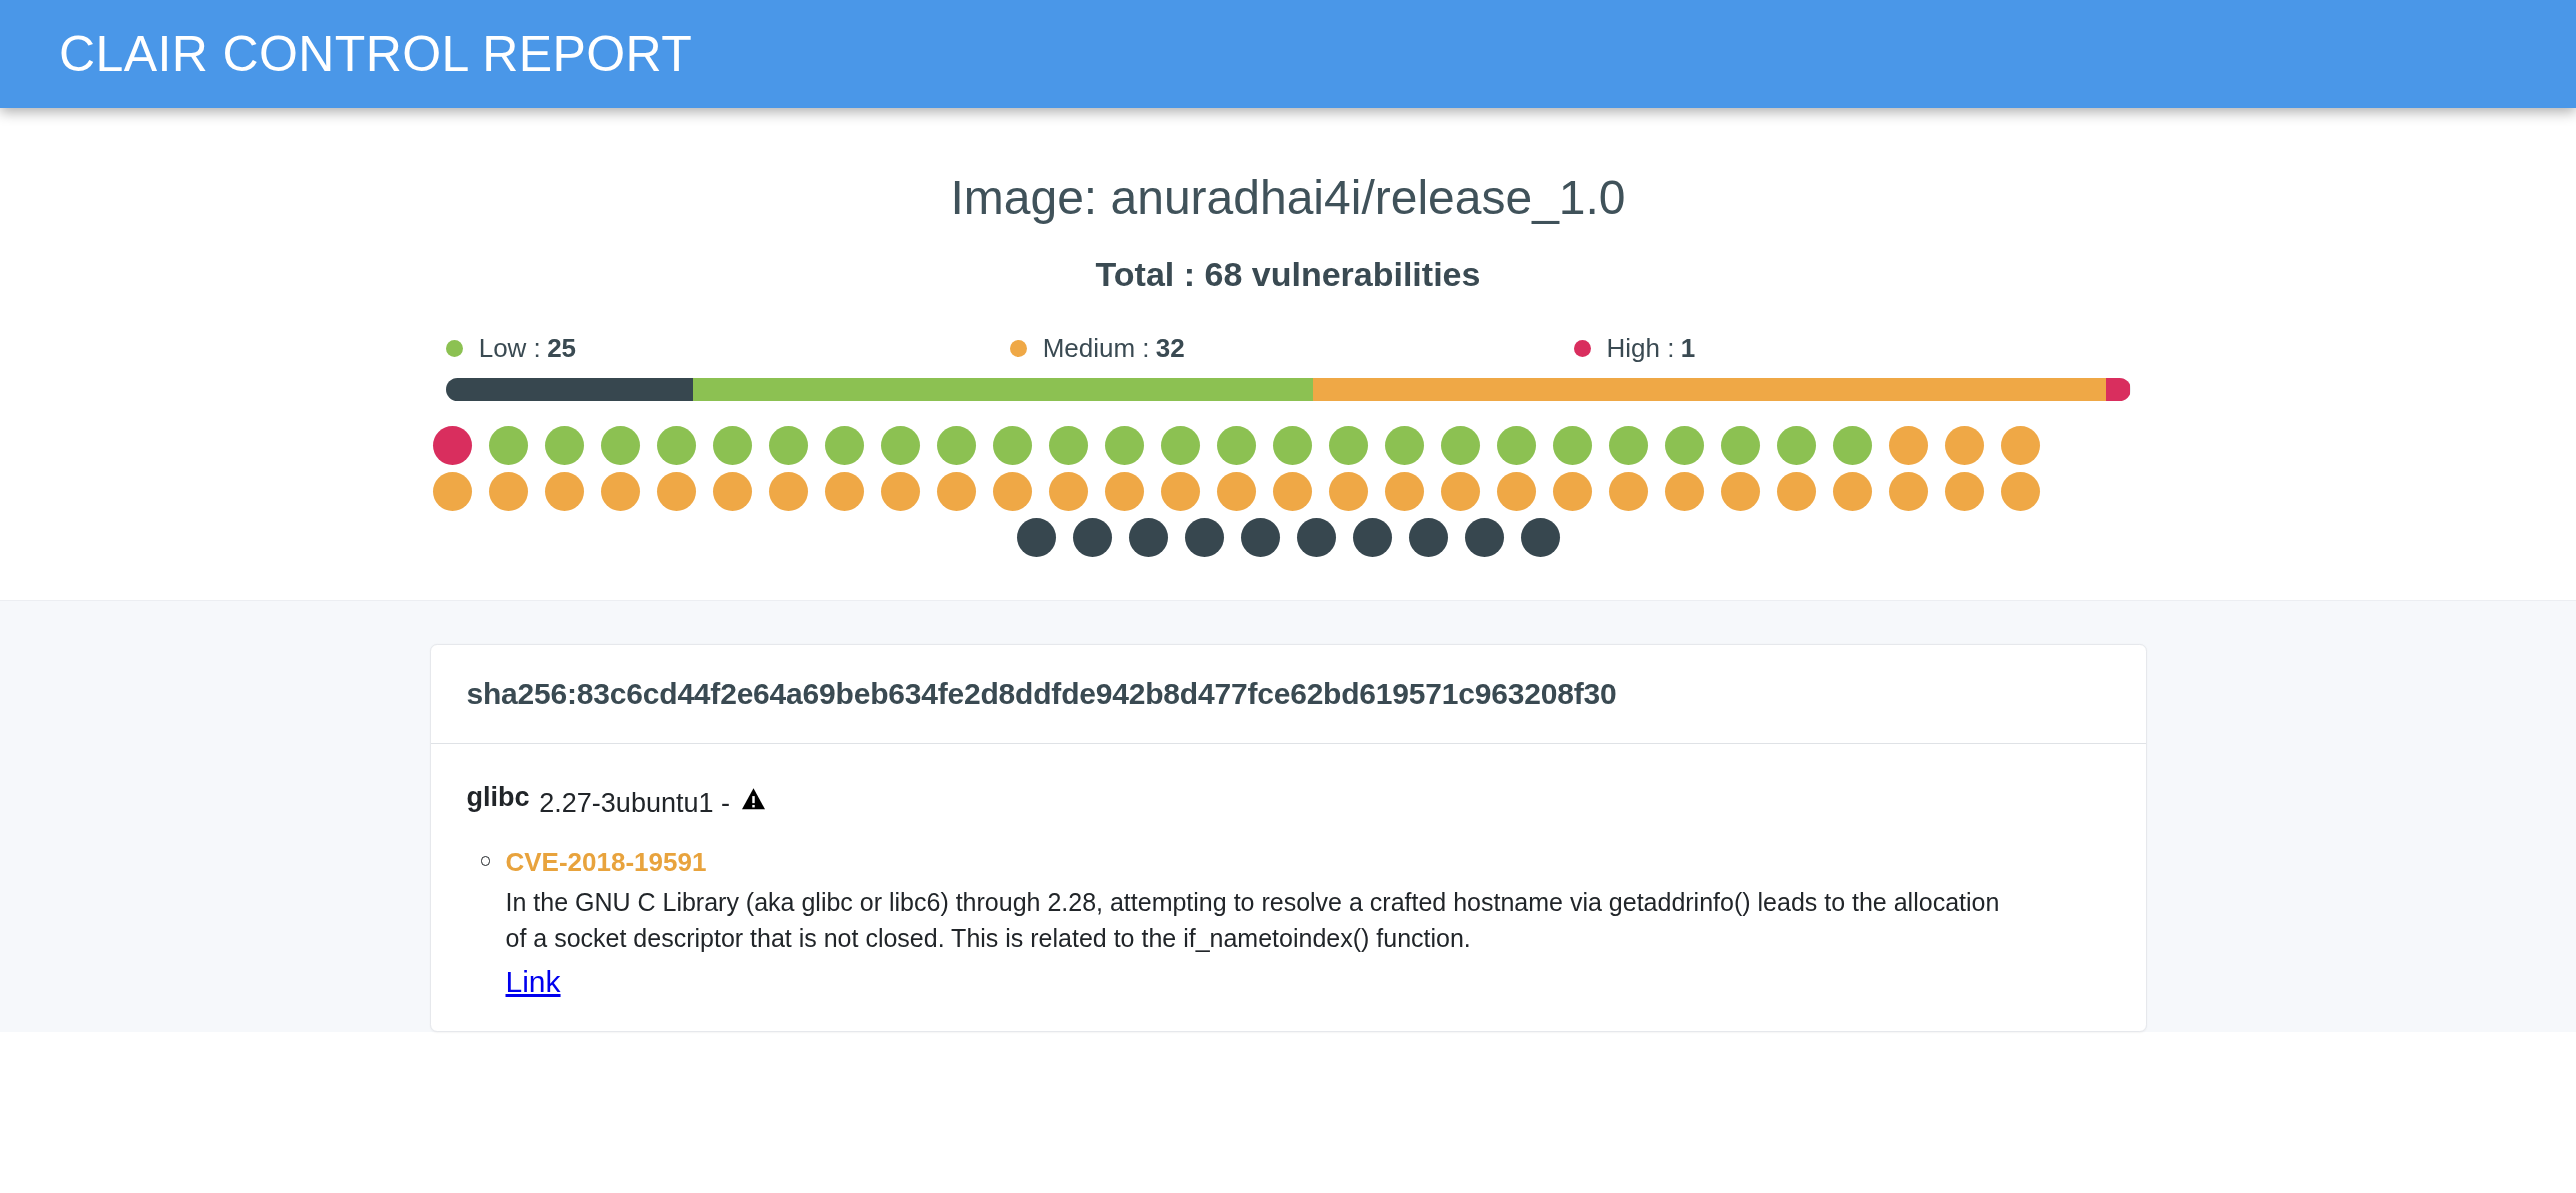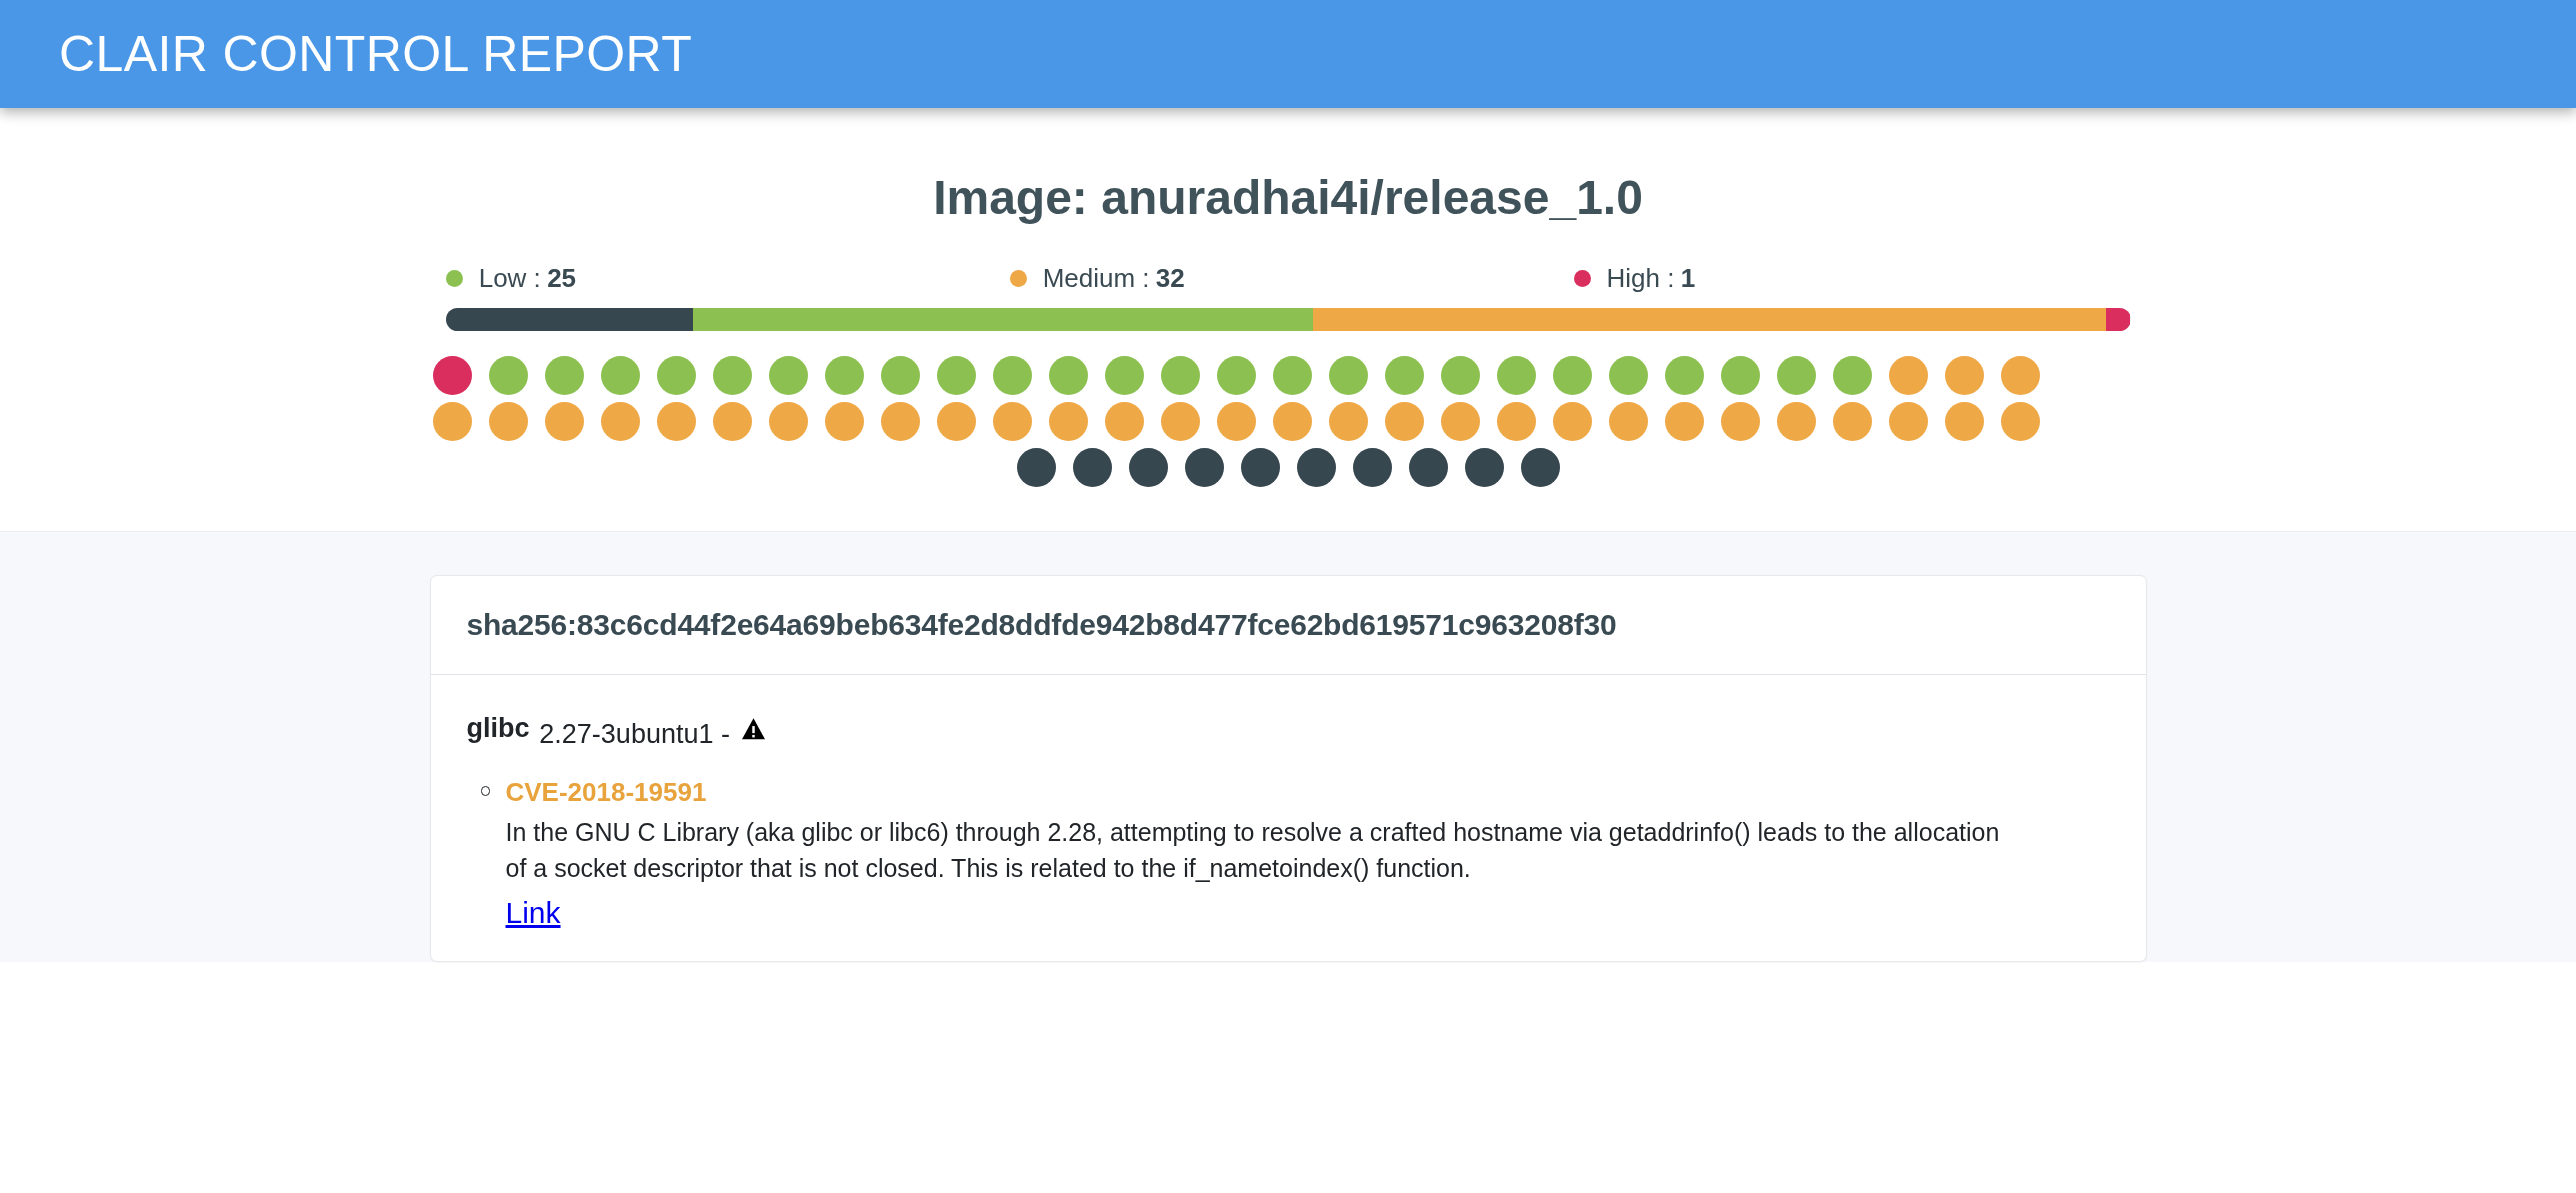--- a/index.html
+++ b/index.html
@@ -42,21 +42,21 @@
     background: #ffffff;
     padding-top: 64px;
     padding-bottom: 36px;
     position: relative;
     z-index: 5;
   }
 
   .image-title {
     text-align: center;
     font-size: 48px;
-    font-weight: 700;
+    font-weight: 400;
     color: #40525a;
     line-height: 1.1;
     white-space: nowrap;
   }
 
   .total-title {
     text-align: center;
     font-size: 34px;
     font-weight: 700;
     color: #3a4a52;
@@ -214,20 +214,21 @@
 </head>
 <body>
 
 <header class="appbar">
   <div class="appbar-title">CLAIR CONTROL REPORT</div>
 </header>
 
 <section class="summary">
 
   <h1 class="image-title">Image: anuradhai4i/release_1.0</h1>
+  <h2 class="total-title">Total : 68 vulnerabilities</h2>
 
   <div class="legend">
 
 
     <div class="legend-item">
       <span class="legend-dot" style="background:#8cc152"></span>
       <span class="legend-label">Low :</span>
       <span class="legend-count">25</span>
     </div>
 

